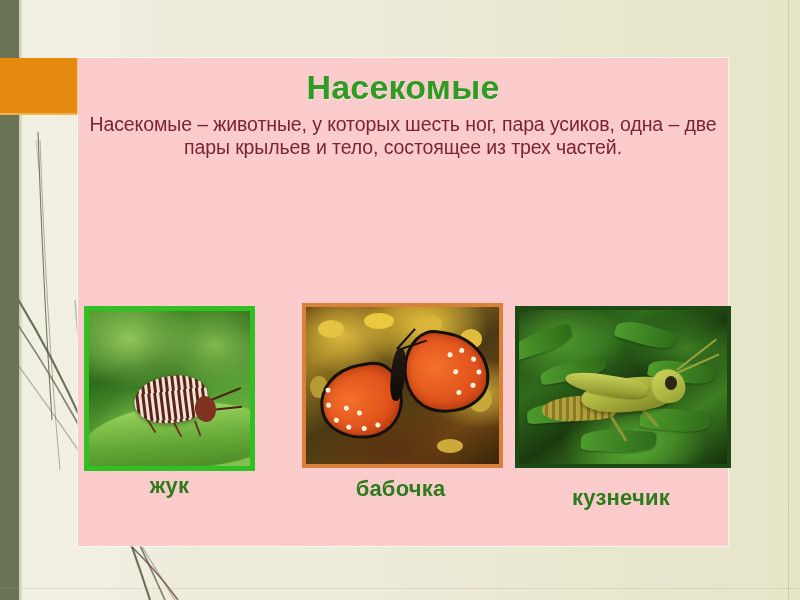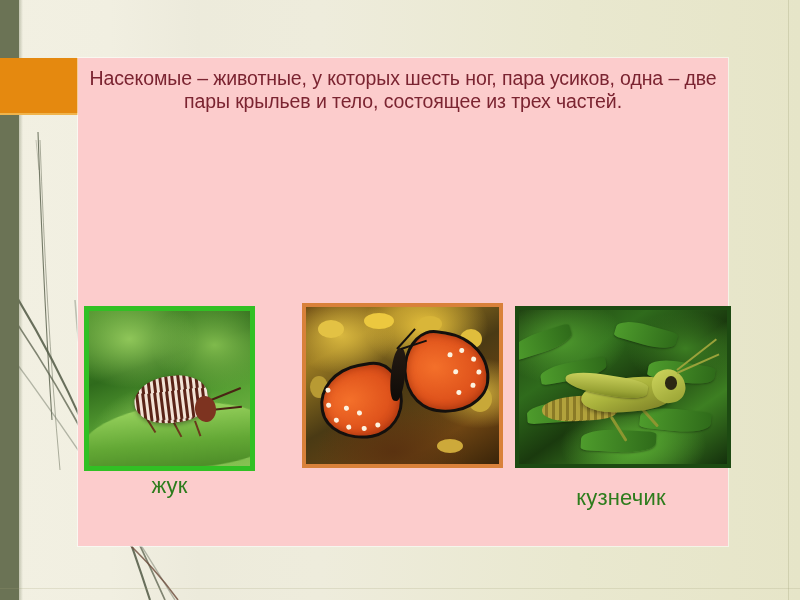--- a/index.html
+++ b/index.html
@@ -323,21 +323,21 @@
   
   .captions {
     position: absolute;
     left: 0; top: 415px;
     width: 650px; height: 42px;
   }
   .caption {
     position: absolute;
     color: #2d7c1c;
     font-size: 22px;
-    font-weight: normal;
+    font-weight: bold;
     text-align: center;
     letter-spacing: 0.2px;
   }
   .cap-beetle    { left: 6px;   top: 0; width: 171px; }
   .cap-butterfly { left: 222px; top: 3px; width: 201px; }
   .cap-hopper    { left: 435px; top: 12px; width: 216px; }
 </style>
 </head>
 <body>
 
@@ -360,20 +360,21 @@
 
   <div class="olive-band"></div>
   <div class="olive-band-shade"></div>
   <div class="orange-block"></div>
   <div class="orange-block-edge"></div>
   <div class="right-hairline"></div>
   <div class="bottom-hairline"></div>
 
   <div class="panel">
 
+    <h1 class="title">Насекомые</h1>
 
     <p class="para para-1">Насекомые – животные, у которых шесть ног, пара усиков, одна – две пары крыльев и тело, состоящее из трех частей.</p>
 
 
     <div class="photos">
 
       <div class="photo ph-beetle" style="border-color: rgb(49, 192, 36);">
         <div class="inner">
           <div class="scene-beetle">
             <div class="beetle-leaf"></div>
@@ -447,17 +448,18 @@
             <div class="gh-ant" style="left:76%;top:38%;width:24%;transform:rotate(-38deg);"></div>
             <div class="gh-ant" style="left:76%;top:40%;width:22%;transform:rotate(-24deg);"></div>
           </div>
         </div>
       </div>
 
     </div>
 
     <div class="captions">
       <div class="caption cap-beetle">жук</div>
+      <div class="caption cap-butterfly">бабочка</div>
       <div class="caption cap-hopper">кузнечик</div>
     </div>
 
   </div>
 </div>
 
 </body></html>

